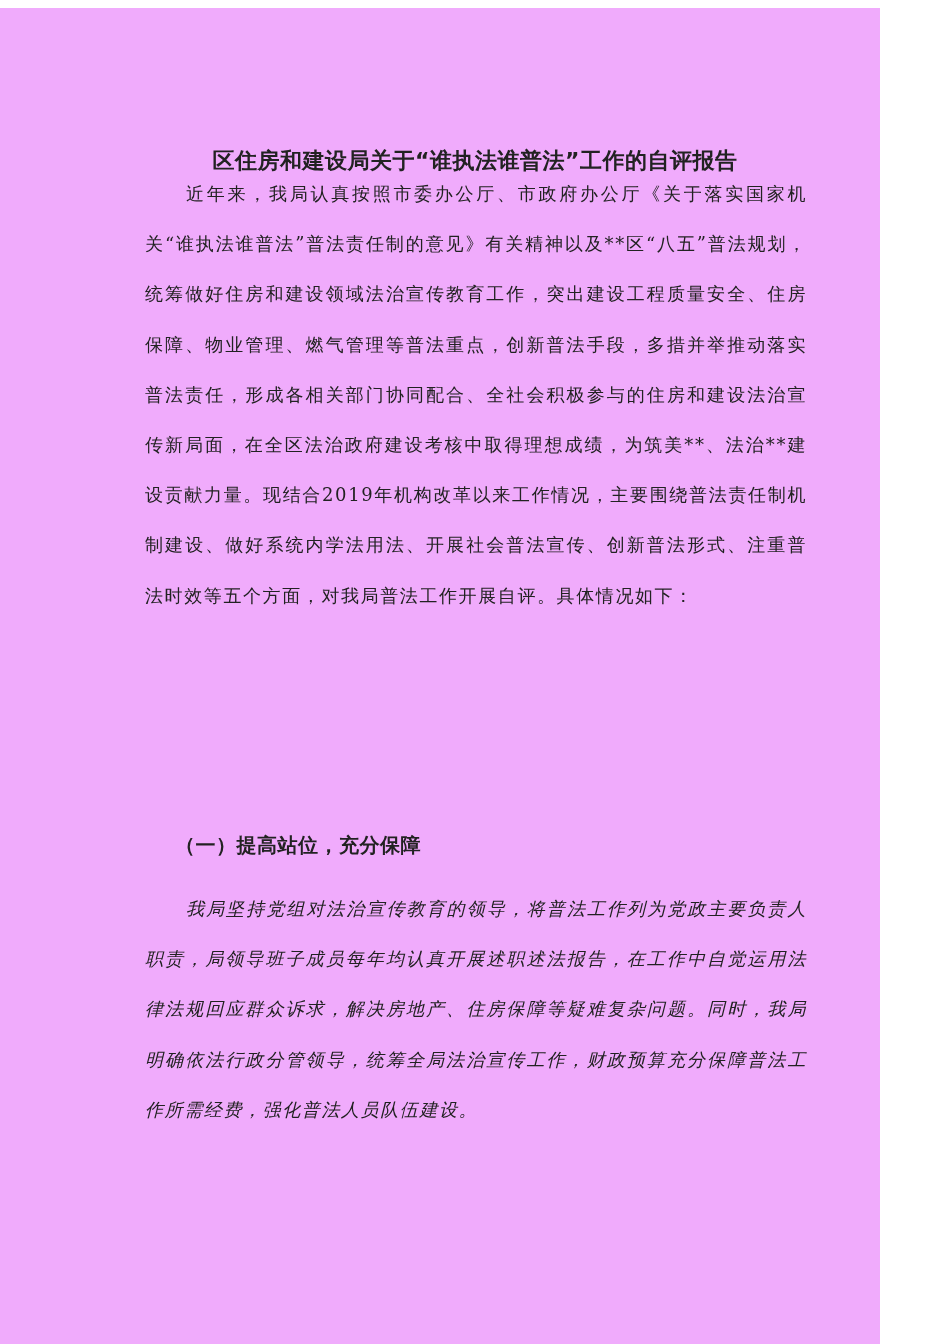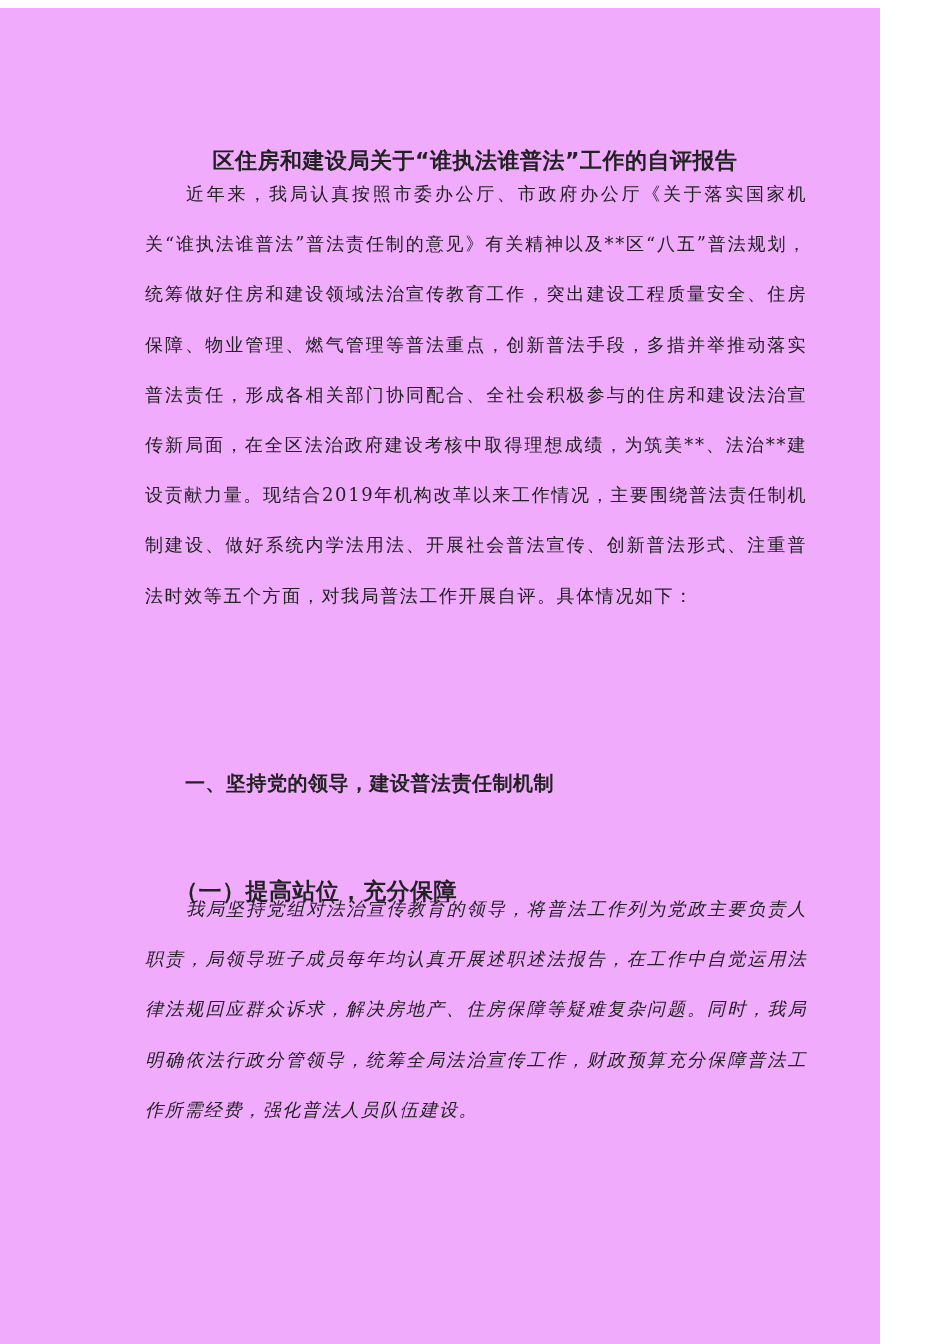--- a/index.html
+++ b/index.html
@@ -8,24 +8,23 @@
   .page { position: absolute; left: 0; top: 8px; width: 880px; height: 1344px; background: #f0abfc; }
   .title { position: absolute; left: 0; width: 950px; top: 138px; text-align: center;
            font-family: "DejaVu Sans", "Liberation Sans", sans-serif; font-size: 22px; font-weight: bold; color: #222; letter-spacing: 0.5px; }
   .para { position: absolute; left: 145px; width: 662px; font-size: 18px; line-height: 50.2px;
           text-align: justify; text-indent: 41px; letter-spacing: 1.6px; color: #222; }
   .p1 { top: 161px; }
   .p2 { top: 876px; font-style: italic; }
   .h1 { position: absolute; left: 185px; top: 762px; font-family: "DejaVu Sans", "Liberation Sans", sans-serif;
         font-size: 20px; font-weight: bold; color: #222; letter-spacing: 0.5px; }
   .h2 { position: absolute; left: 175px; top: 824px; font-family: "DejaVu Sans", "Liberation Sans", sans-serif;
-        font-size: 23px; font-weight: bold; color: #222; letter-spacing: 0.5px; margin-top: 44px; }
+        font-size: 20px; font-weight: bold; color: #222; letter-spacing: 0.5px; }
 </style>
 </head>
 <body>
 
 <div class="page">
   <div class="title">区住房和建设局关于“谁执法谁普法”工作的自评报告</div>
   <div class="para p1">近年来，我局认真按照市委办公厅、市政府办公厅《关于落实国家机关“谁执法谁普法”普法责任制的意见》有关精神以及**区“八五”普法规划，统筹做好住房和建设领域法治宣传教育工作，突出建设工程质量安全、住房保障、物业管理、燃气管理等普法重点，创新普法手段，多措并举推动落实普法责任，形成各相关部门协同配合、全社会积极参与的住房和建设法治宣传新局面，在全区法治政府建设考核中取得理想成绩，为筑美**、法治**建设贡献力量。现结合2019年机构改革以来工作情况，主要围绕普法责任制机制建设、做好系统内学法用法、开展社会普法宣传、创新普法形式、注重普法时效等五个方面，对我局普法工作开展自评。具体情况如下：</div>
-  <div class="h1">一、坚持党的领导，建设普法责任制机制</div>
   <div class="h2">（一）提高站位，充分保障</div>
   <div class="para p2">我局坚持党组对法治宣传教育的领导，将普法工作列为党政主要负责人职责，局领导班子成员每年均认真开展述职述法报告，在工作中自觉运用法律法规回应群众诉求，解决房地产、住房保障等疑难复杂问题。同时，我局明确依法行政分管领导，统筹全局法治宣传工作，财政预算充分保障普法工作所需经费，强化普法人员队伍建设。</div>
 </div>
 
 </body></html>

